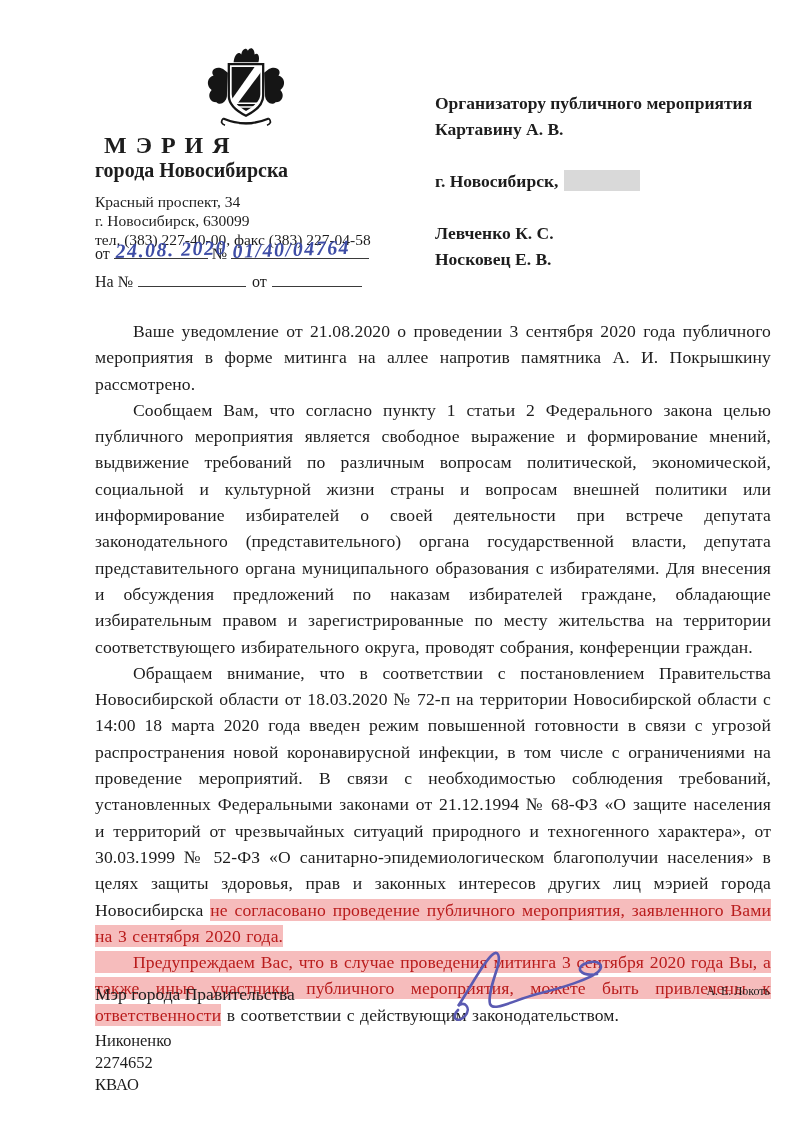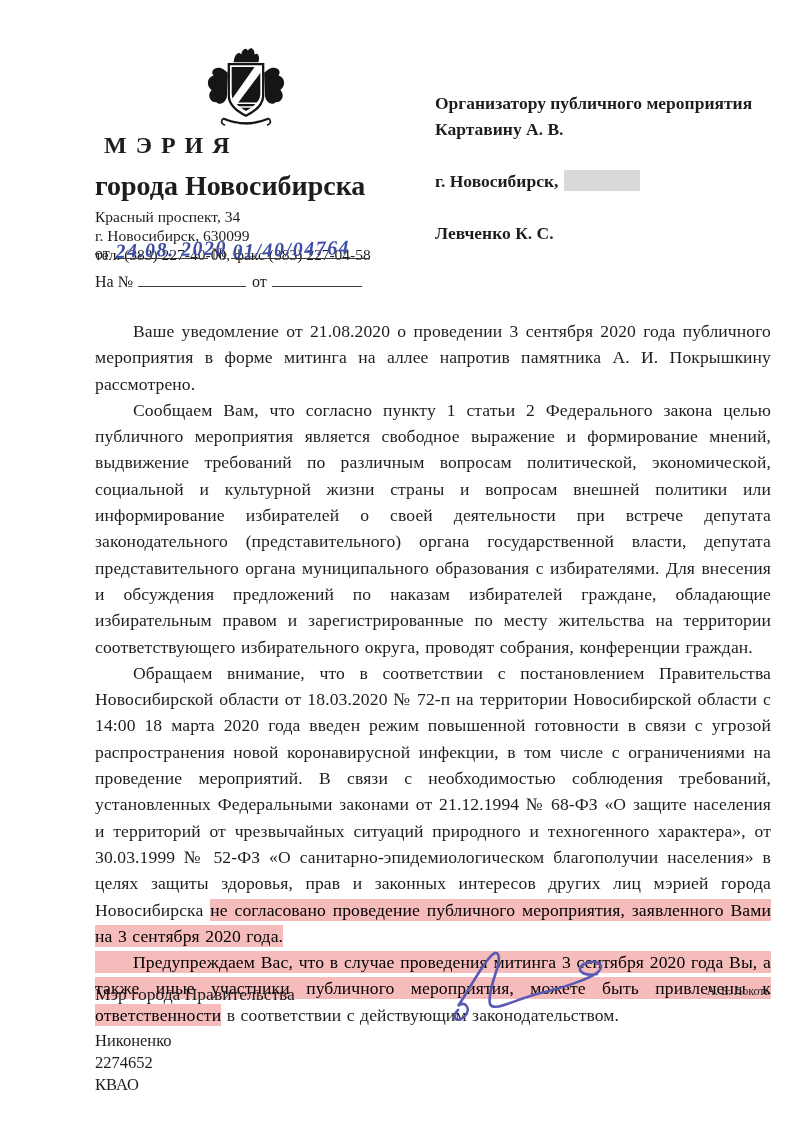--- a/index.html
+++ b/index.html
@@ -6,21 +6,21 @@
   .page {
     position:relative; width:800px; height:1132px; margin:0 auto;
     background:#ffffff; overflow:hidden;
     font-family:"Liberation Serif", serif; color:#1d1d1d;
   }
 
   
   .letterhead { position:absolute; left:95px; top:46px; width:302px; }
   .emblem { display:block; margin:0 auto 2px auto; }
   .org1 { font-size:24px; font-weight:bold; letter-spacing:9px; padding-left:9px; line-height:26px; }
-  .org2 { font-size:28px; font-weight:bold; line-height:25px; margin-top:15px; }
+  .org2 { font-size:20px; font-weight:bold; line-height:25px; margin-top:0; }
   .addr-block { margin-top:9px; }
   .addr { font-size:15.5px; line-height:19px; }
 
   .date-line { position:absolute; left:95px; top:243px; font-size:16px; white-space:nowrap; }
   .ref-line  { position:absolute; left:95px; top:271px; font-size:16px; white-space:nowrap; }
   .uline { display:inline-block; border-bottom:1.4px solid #3a3a3a; height:15px; position:relative; vertical-align:baseline; }
   .u-date { width:94px; margin-left:4px; }
   .u-num  { width:138px; margin-left:4px; }
   .u-ref1 { width:108px; margin-left:5px; margin-right:6px; }
   .u-ref2 { width:90px;  margin-left:5px; }
@@ -39,21 +39,21 @@
   .red-city  { width:76px;  margin-left:6px; }
 
   
   .body-text {
     position:absolute; left:95px; top:318px; width:676px;
     font-size:17.6px; line-height:26.3px; text-align:justify;
     word-spacing:1px; letter-spacing:0.1px;
   }
   .body-text p { margin:0; text-indent:38px; }
   .body-text p.no-indent { text-indent:0; }
-  .hl { background:#f6bcbc; color:#000000; padding-top:1px; padding-bottom:1px; }
+  .hl { background:#f6bcbc; color:#b91c1c; padding-top:1px; padding-bottom:1px; }
   .hl-lead { padding-left:38px; }
 
   
   .sign-position { position:absolute; left:95px; top:984px; font-size:17.5px; }
   .sign-scribble { position:absolute; left:442px; top:946px; }
   .sign-name { position:absolute; right:30px; top:984px; font-size:12px; }
 
   
   .footer { position:absolute; left:95px; top:1030px; font-size:16.5px; line-height:22px; }
 </style>
@@ -98,20 +98,21 @@
     <span>На №</span><span class="uline u-ref1"></span><span>от</span><span class="uline u-ref2"></span>
   </div>
 
   <div class="recipient">
     <div>Организатору публичного мероприятия</div>
     <div>Картавину А. В.</div>
     <div class="rec-gap"></div>
     <div><span>г. Новосибирск,</span><span class="red-box red-city"></span></div>
     <div class="rec-gap"></div>
     <div>Левченко К. С.</div>
+    <div>Носковец Е. В.</div>
   </div>
 
   <div class="body-text">
     <p><span>Ваше уведомление от 21.08.2020 о проведении 3 сентября 2020 года публичного мероприятия в форме митинга на аллее напротив памятника А. И. Покрышкину рассмотрено.</span></p>
     <p><span>Сообщаем Вам, что согласно пункту 1 статьи 2 Федерального закона целью публичного мероприятия является свободное выражение и формирование мнений, выдвижение требований по различным вопросам политической, экономической, социальной и культурной жизни страны и вопросам внешней политики или информирование избирателей о своей деятельности при встрече депутата законодательного (представительного) органа государственной власти, депутата представительного органа муниципального образования с избирателями. Для внесения и обсуждения предложений по наказам избирателей граждане, обладающие избирательным правом и зарегистрированные по месту жительства на территории соответствующего избирательного округа, проводят собрания, конференции граждан.</span></p>
     <p><span>Обращаем внимание, что в соответствии с постановлением Правительства Новосибирской области от 18.03.2020 № 72-п на территории Новосибирской области с 14:00 18 марта 2020 года введен режим повышенной готовности в связи с угрозой распространения новой коронавирусной инфекции, в том числе с ограничениями на проведение мероприятий. В связи с необходимостью соблюдения требований, установленных Федеральными законами от 21.12.1994 № 68-ФЗ «О защите населения и территорий от чрезвычайных ситуаций природного и техногенного характера», от 30.03.1999 № 52-ФЗ «О санитарно-эпидемиологическом благополучии населения» в целях защиты здоровья, прав и законных интересов других лиц мэрией города Новосибирска </span><span class="hl">не согласовано проведение публичного мероприятия, заявленного Вами на 3 сентября 2020 года.</span></p>
     <p class="no-indent"><span class="hl hl-lead">Предупреждаем Вас, что в случае проведения митинга 3 сентября 2020 года Вы, а также иные участники публичного мероприятия, можете быть привлечены к ответственности</span><span> в соответствии с действующим законодательством.</span></p>
   </div>
 
   <div class="sign-position">Мэр города Правительства</div>

